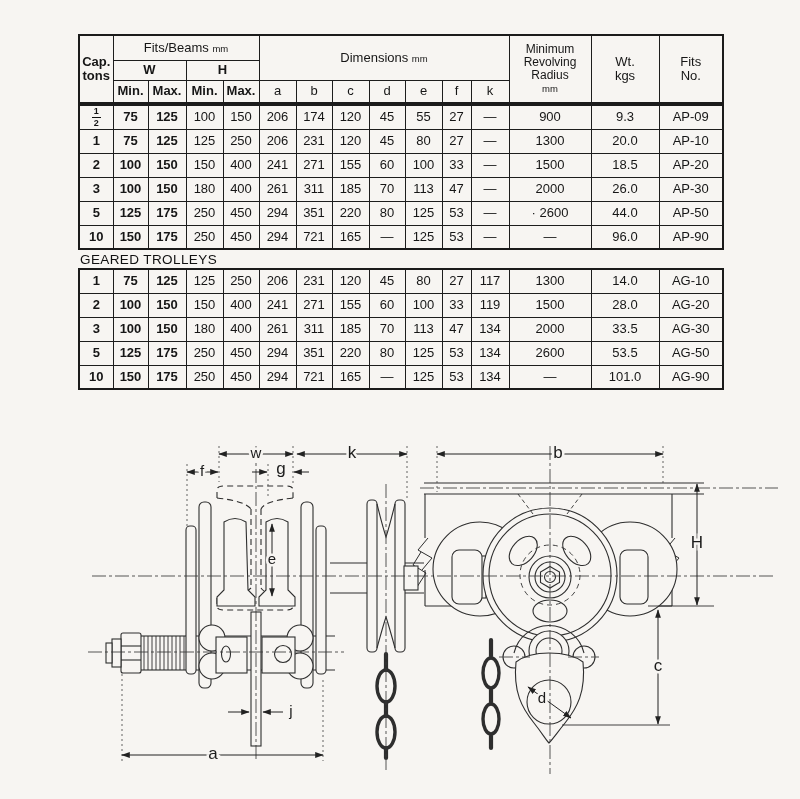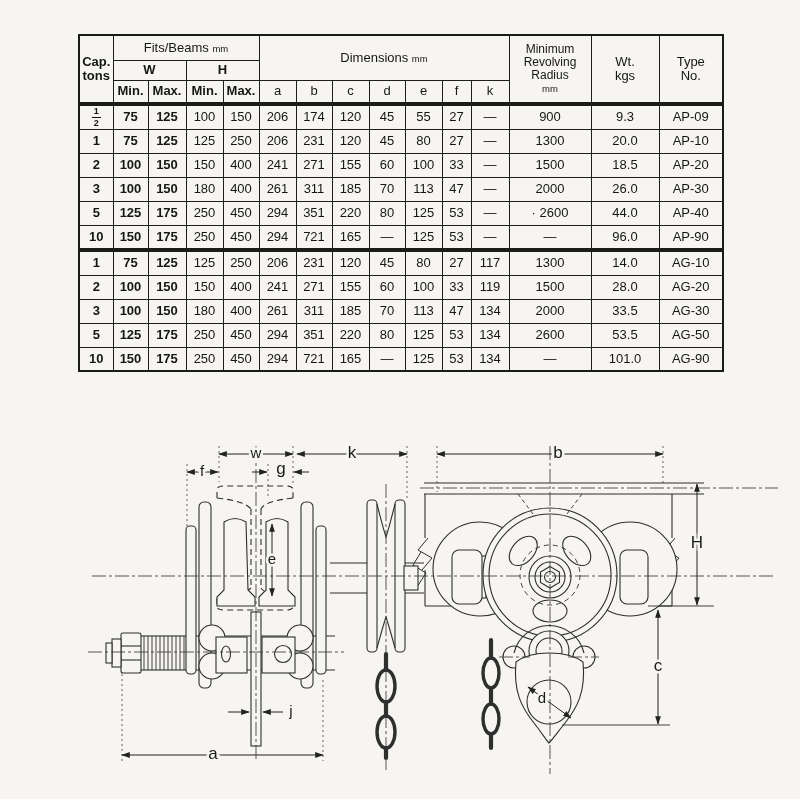--- a/index.html
+++ b/index.html
@@ -94,21 +94,21 @@
           <span>Minimum</span><br>
           <span>Revolving</span><br>
           <span>Radius</span><br>
           <span class="u">mm</span>
         </th>
         <th rowspan="3">
           <span>Wt.</span><br>
           <span>kgs</span>
         </th>
         <th rowspan="3">
-          <span>Type</span><br>
+          <span>Fits</span><br>
           <span>No.</span>
         </th>
       </tr>
       <tr class="hrow2">
         <th colspan="2" class="b">W</th>
         <th colspan="2" class="b">H</th>
       </tr>
       <tr class="hrow3">
         <th class="b">Min.</th>
         <th class="b">Max.</th>
@@ -224,21 +224,21 @@
             <td>450</td>
             <td>294</td>
             <td>351</td>
             <td>220</td>
             <td>80</td>
             <td>125</td>
             <td>53</td>
             <td>—</td>
             <td>· 2600</td>
             <td>44.0</td>
-            <td>AP-40</td>
+            <td>AP-50</td>
           </tr>
           <tr>
             <td class="b">10</td>
             <td class="b">150</td>
             <td class="b">175</td>
             <td>250</td>
             <td>450</td>
             <td>294</td>
             <td>721</td>
             <td>165</td>
@@ -246,20 +246,21 @@
             <td>125</td>
             <td>53</td>
             <td>—</td>
             <td>—</td>
             <td>96.0</td>
             <td>AP-90</td>
           </tr>
         </tbody>
     </table>
 
+    <div class="section-title">GEARED TROLLEYS</div>
 
     <table class="grid spec-body">
       <colgroup>
         <col style="width:34px">
           <col style="width:35px">
           <col style="width:38px">
           <col style="width:37px">
         <col style="width:36px">
           <col style="width:37px">
           <col style="width:36px">

